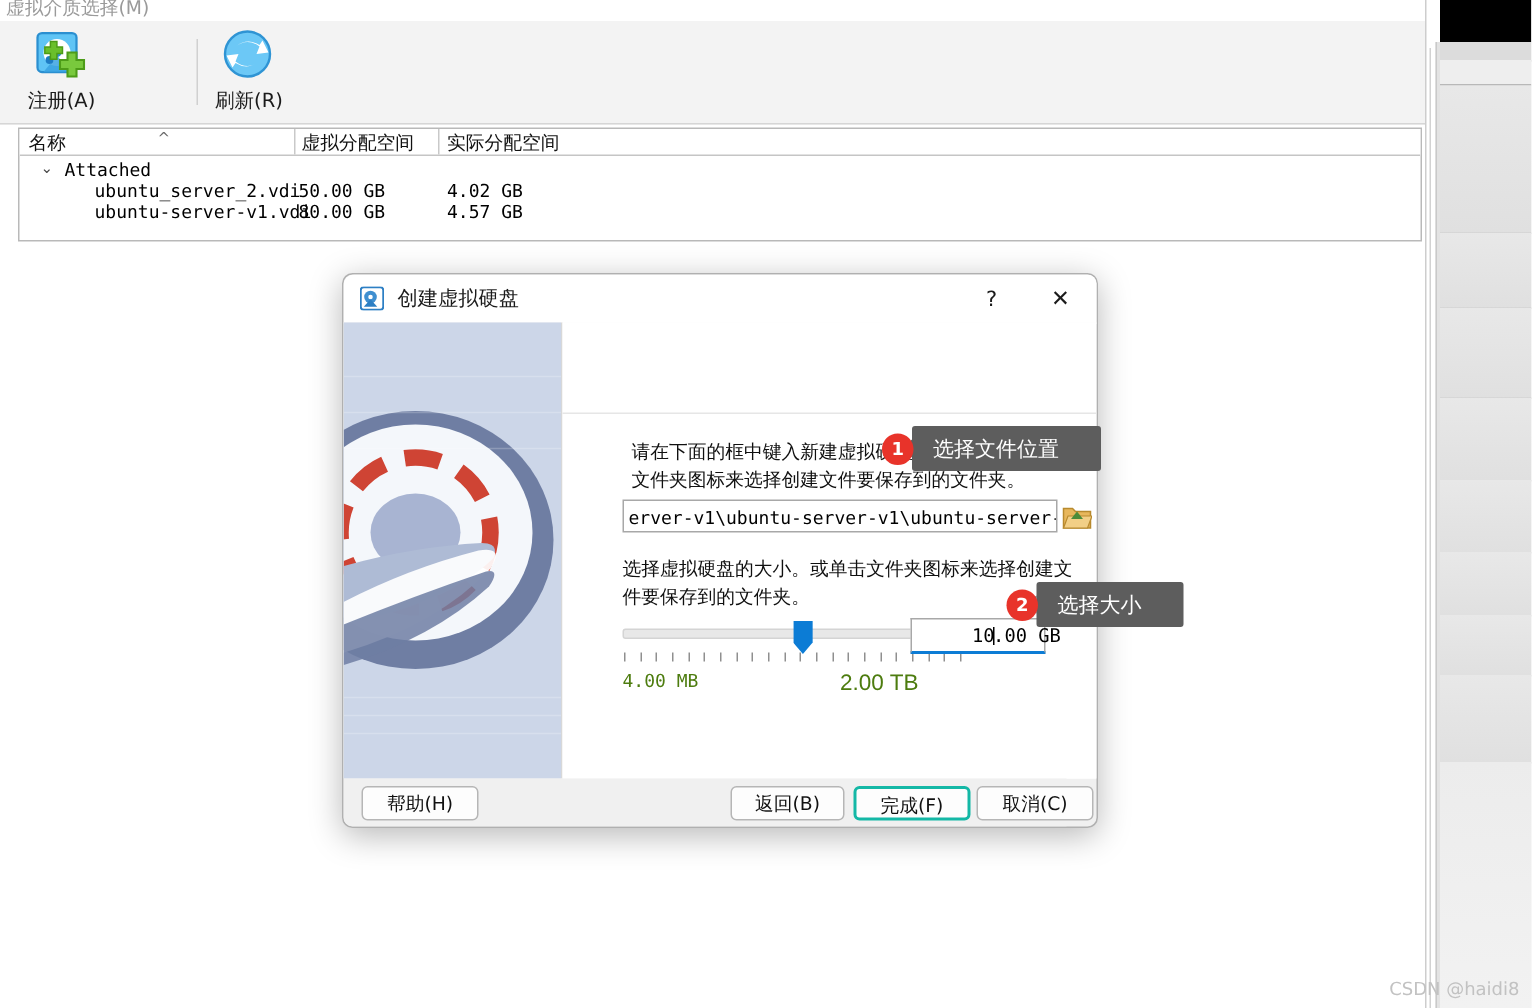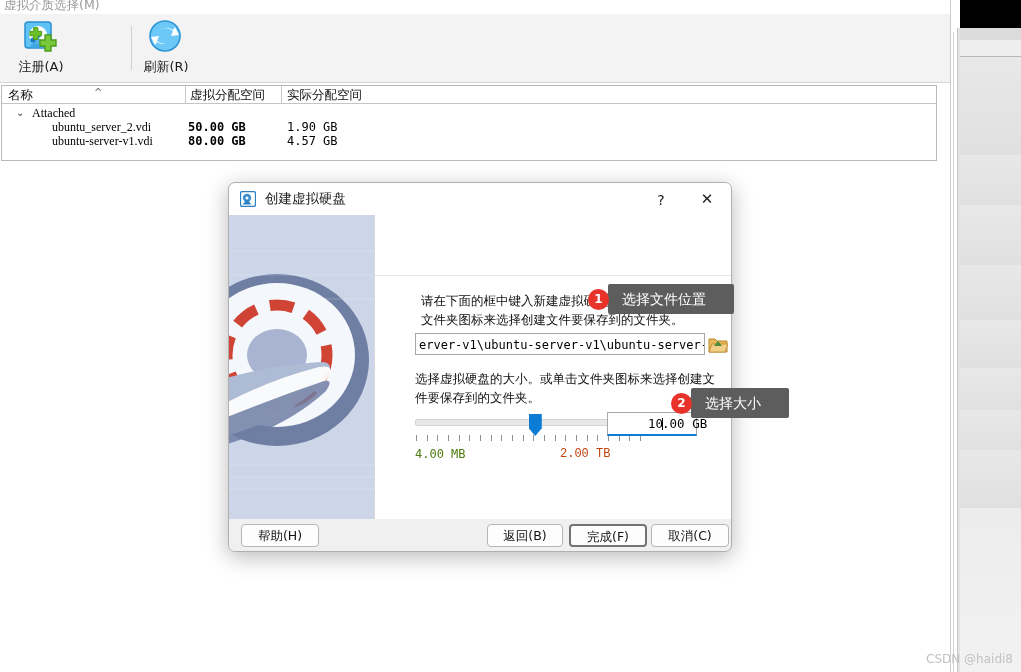--- a/index.html
+++ b/index.html
@@ -106,21 +106,21 @@
   .tb-sep {
     position: absolute;
     left: 131px; top: 12px;
     width: 1px; height: 44px;
     background: #d0d0d0;
   }
 
   
   .mm-table {
     position: absolute;
-    left: 1px; top: 85px; width: 934px; height: 74px;
+    left: 12px; top: 85px; width: 934px; height: 74px;
     border: 1px solid #b9b9b9;
     background: #ffffff;
     overflow: hidden;
   }
   .mm-head {
     position: relative;
     height: 17px;
     background: #ffffff;
     border-bottom: 1px solid #c5c5c5;
   }
@@ -148,22 +148,22 @@
   }
   .mm-row {
     position: relative;
     height: 14px;
     line-height: 14px;
     font-size: 12px;
     color: #000000;
     font-family: "DejaVu Sans Mono", monospace;
     white-space: nowrap;
   }
-  .mm-row .c-name { position: absolute; top: 0; font-family: Liberation Serif, serif; }
-  .mm-row .c-virt { position: absolute; left: 186px; top: 0; font-weight: bold; }
+  .mm-row .c-name { position: absolute; top: 0; }
+  .mm-row .c-virt { position: absolute; left: 186px; top: 0; }
   .mm-row .c-act  { position: absolute; left: 285px; top: 0; }
   .grp-caret {
     position: absolute;
     left: 14px; top: 0;
     font-size: 10px;
     color: #444;
     font-family: "DejaVu Sans", sans-serif;
   }
 
   
@@ -325,23 +325,23 @@
   .slider-min {
     position: absolute;
     left: 40px; top: 232px;
     font-size: 12px;
     color: #4d7c0f;
     font-family: "DejaVu Sans Mono", monospace;
   }
   .slider-max {
     position: absolute;
     left: 185px; top: 232px;
-    font-size: 12px;
-    color: #c2410c;
-    font-family: Liberation Mono, monospace;
+    font-size: 15px;
+    color: #4d7c0f;
+    font-family: Liberation Sans, sans-serif;
   }
   .size-field {
     position: absolute;
     left: 232px; top: 197px;
     width: 90px; height: 24px;
     border: 1px solid #a8a8a8;
     border-bottom: 2px solid #0c7cd5;
     background: #ffffff;
     box-sizing: border-box;
     text-align: right;
@@ -378,21 +378,21 @@
     background: #fdfdfd;
     font-size: 12.5px;
     color: #111111;
     font-family: "DejaVu Sans", sans-serif;
     text-align: center;
     line-height: 21px;
     cursor: default;
     box-sizing: border-box;
   }
   .btn.primary {
-    border: 2px solid #737373;
+    border: 2px solid #14b8a6;
   }
 
   
   .callout {
     position: absolute;
     height: 30px;
     background: #5d5d5d;
     color: #ffffff;
     font-size: 14px;
     font-family: Liberation Sans, sans-serif;
@@ -505,21 +505,21 @@
       </div>
 
       <div class="mm-row" style="margin-top:2px;">
         <div class="grp-caret">⌄</div>
         <div class="c-name" style="left:30px;">Attached</div>
       </div>
 
       <div class="mm-row">
         <div class="c-name" style="left:50px;">ubuntu_server_2.vdi</div>
         <div class="c-virt">50.00 GB</div>
-        <div class="c-act">1.90 GB</div>
+        <div class="c-act">4.02 GB</div>
       </div>
 
       <div class="mm-row">
         <div class="c-name" style="left:50px;">ubuntu-server-v1.vdi</div>
         <div class="c-virt">80.00 GB</div>
         <div class="c-act">4.57 GB</div>
       </div>
 
     </div>
   </div>

